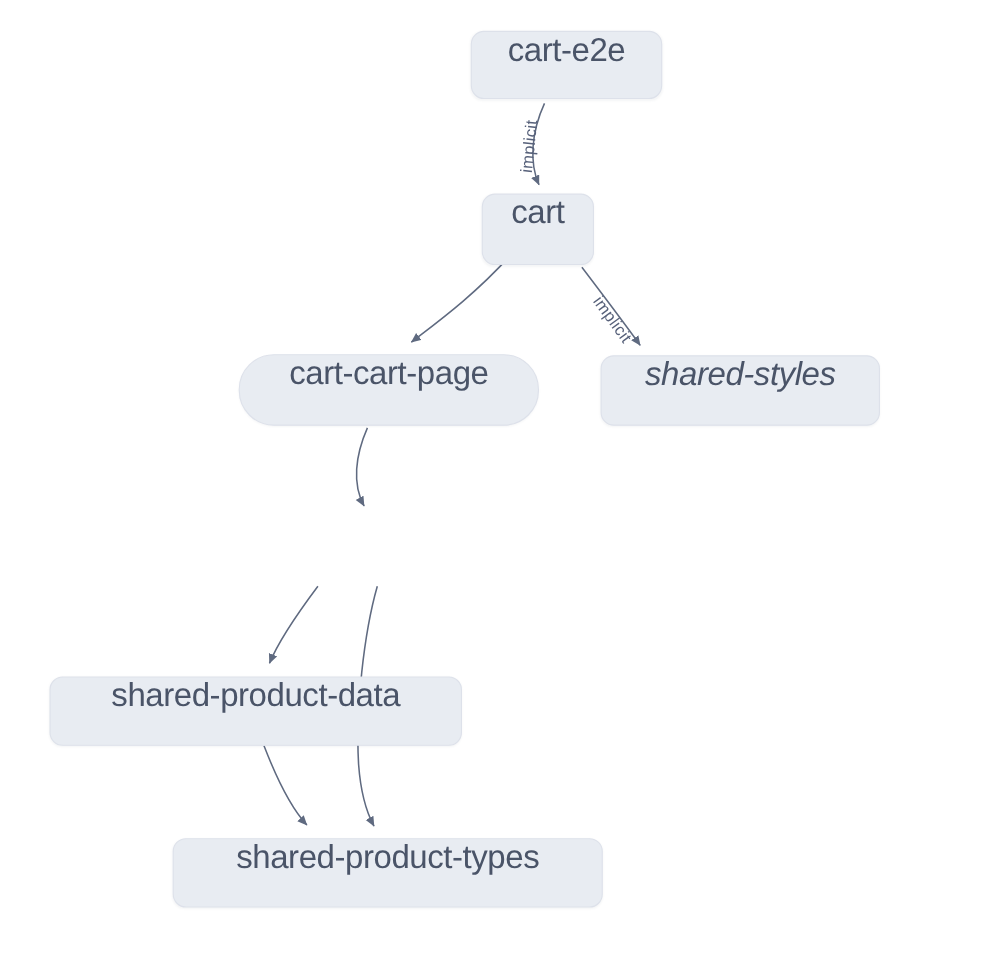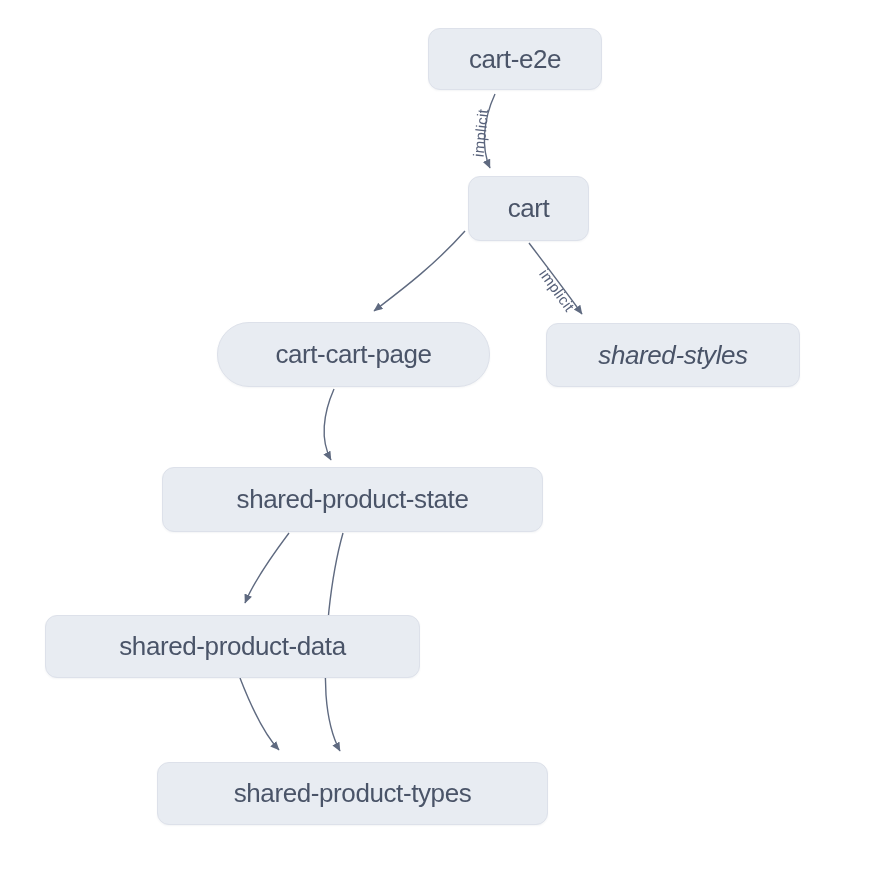--- a/index.html
+++ b/index.html
@@ -38,28 +38,27 @@
     left: 0;
     top: 0;
     width: 100%;
     height: 100%;
     pointer-events: none;
   }
   .node {
     position: absolute;
     box-sizing: border-box;
     display: flex;
-    align-items: center;
     justify-content: center;
     background: var(--node-fill, #e8ecf2);
     border: 1px solid var(--node-border, #dde1ea);
     border-radius: 12px;
     box-shadow: 0 1px 2px rgba(70, 80, 100, 0.06);
     color: var(--node-text, #4a5468);
-    font-size: 26px;
+    font-size: 30px;
     letter-spacing: -0.4px;
     white-space: nowrap;
     cursor: pointer;
     pointer-events: auto;
   }
 </style>
 </head>
 <body>
 
 <div id="app">
@@ -80,31 +79,28 @@
       </g>
     <g id="edge-labels">
         <text class="edge-label" transform="translate(482 133) rotate(-84)">implicit</text>
         <text class="edge-label" transform="translate(556 291) rotate(54)">implicit</text>
       </g>
   </svg>
   <div id="node-layer">
       <div class="node" style="left: 428px; top: 28px; width: 174px; height: 62px;">
         <span>cart-e2e</span>
       </div>
-      <div class="node" style="left: 468px; top: 176px; width: 121px; height: 65px;">
+      <div class="node" style="left: 438px; top: 176px; width: 102px; height: 65px;">
         <span>cart</span>
       </div>
       <div class="node" style="left: 217px; top: 322px; width: 273px; height: 65px; border-radius: 32px;">
         <span>cart-cart-page</span>
       </div>
       <div class="node" style="left: 546px; top: 323px; width: 254px; height: 64px; font-style: italic;">
         <span>shared-styles</span>
-      </div>
-      <div class="node" style="left: 162px; top: 467px; width: 381px; height: 65px;">
-        <span>shared-product-state</span>
       </div>
       <div class="node" style="left: 157px; top: 762px; width: 391px; height: 63px;">
         <span>shared-product-types</span>
       </div>
       <div class="node" style="left: 45px; top: 615px; width: 375px; height: 63px;">
         <span>shared-product-data</span>
       </div>
     </div>
 </div>
 

